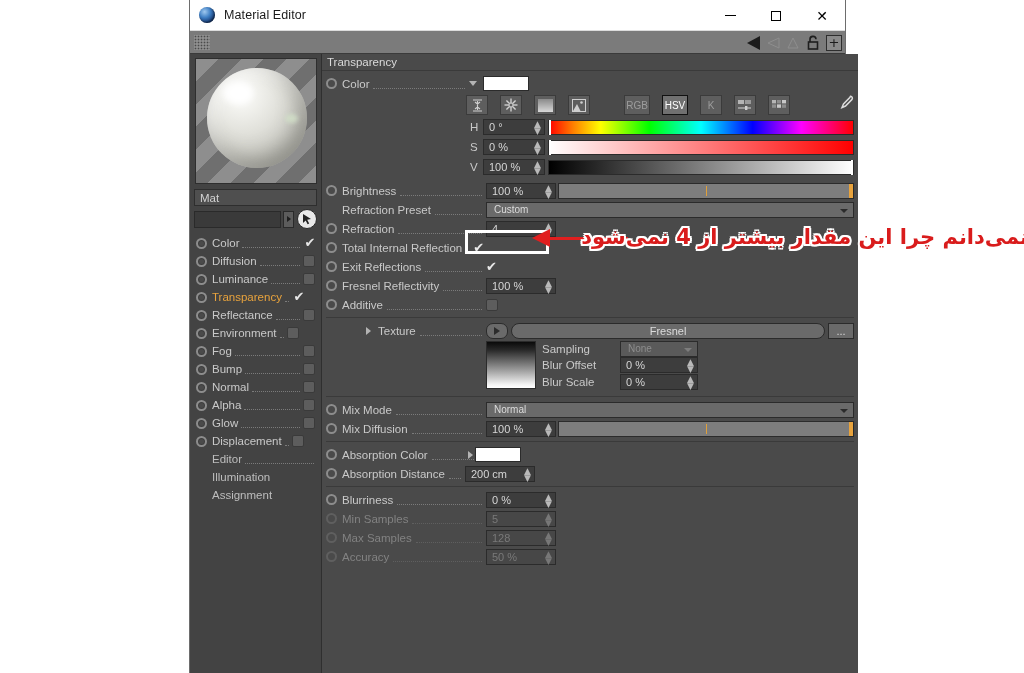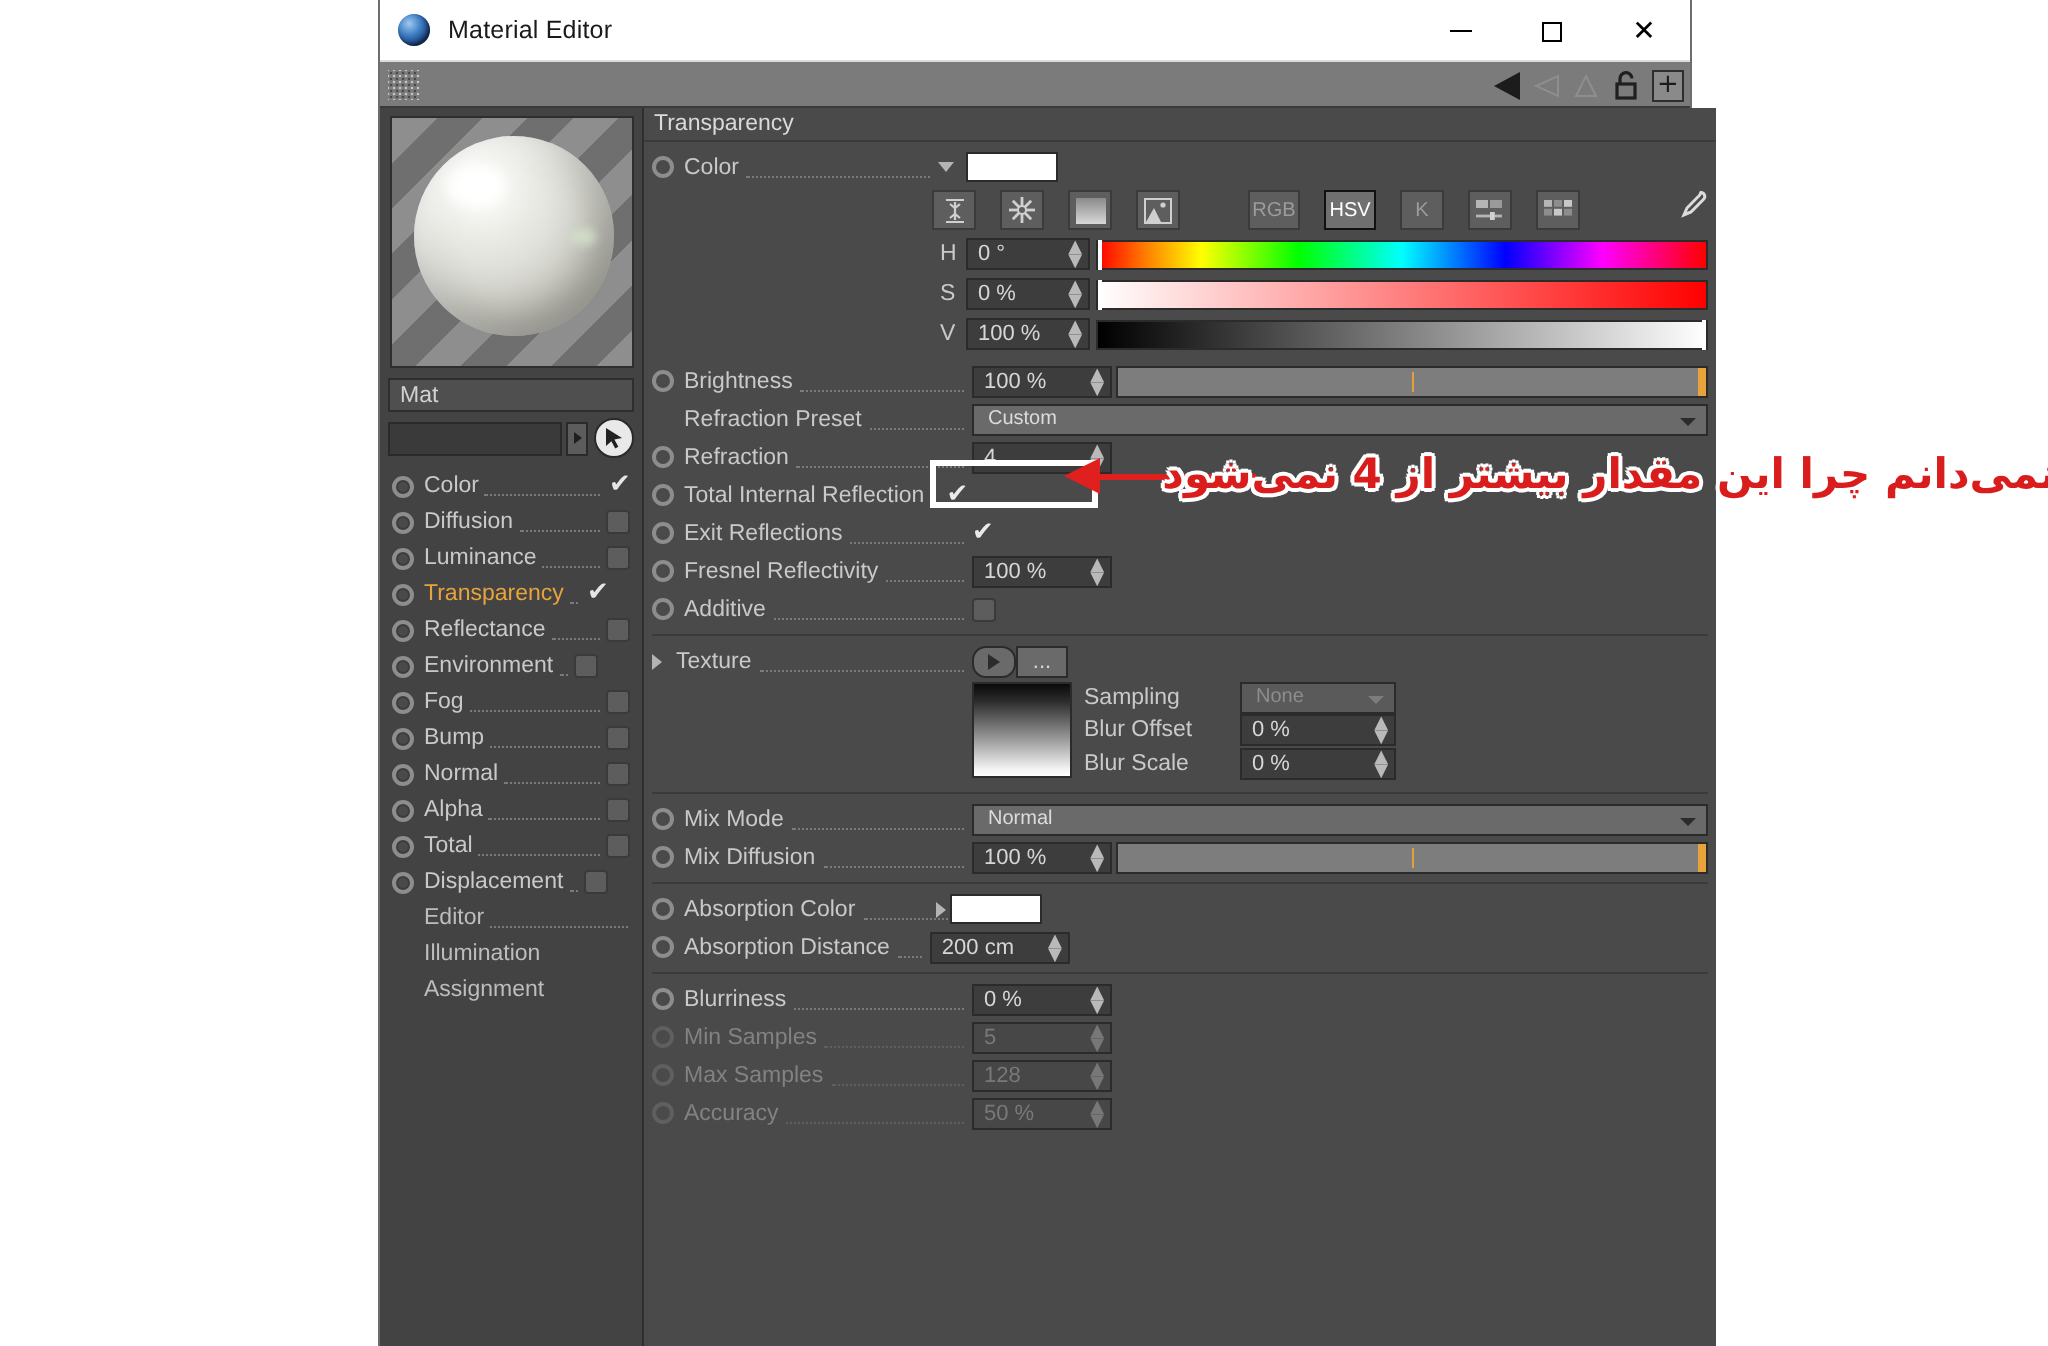--- a/index.html
+++ b/index.html
@@ -398,21 +398,21 @@
             <div class="cb"></div>
           </div>
           <div class="chan">
             <div class="radio"></div>
             <div class="lbl">Alpha</div>
             <div class="dots"></div>
             <div class="cb"></div>
           </div>
           <div class="chan">
             <div class="radio"></div>
-            <div class="lbl">Total</div>
+            <div class="lbl">Glow</div>
             <div class="dots"></div>
             <div class="cb"></div>
           </div>
           <div class="chan">
             <div class="radio"></div>
             <div class="lbl">Displacement</div>
             <div class="dots" style="flex:0 0 2px;"></div>
             <div class="cb"></div>
           </div>
 
@@ -624,30 +624,31 @@
             <div class="radio"></div>
             <div class="label">Additive</div>
             <div class="dots"></div>
             <div class="ctrl-col">
               <div class="cbox"></div>
             </div>
           </div>
 
           <div class="divider"></div>
 
-          <div class="row" style="height:20px;">
+          <div class="row" style="height:20px;margin-left:40px;">
             <div style="width:12px;flex:0 0 12px;display:flex;align-items:center;">
               <div class="pre-arrow"></div>
             </div>
             <div class="label">Texture</div>
             <div class="dots"></div>
             <div class="ctrl-col">
               <div class="play-btn">
                   <i></i>
                 </div>
+              <div class="tex-name">Fresnel</div>
               <div class="dots-btn">...</div>
             </div>
           </div>
 
           <div class="row" style="height:52px;align-items:flex-start;">
             <div style="flex:1"></div>
             <div class="ctrl-col" style="align-items:flex-start;">
               <div class="tex-thumb"></div>
               <div class="tex-sub">
                 <div class="tex-sub-row">

